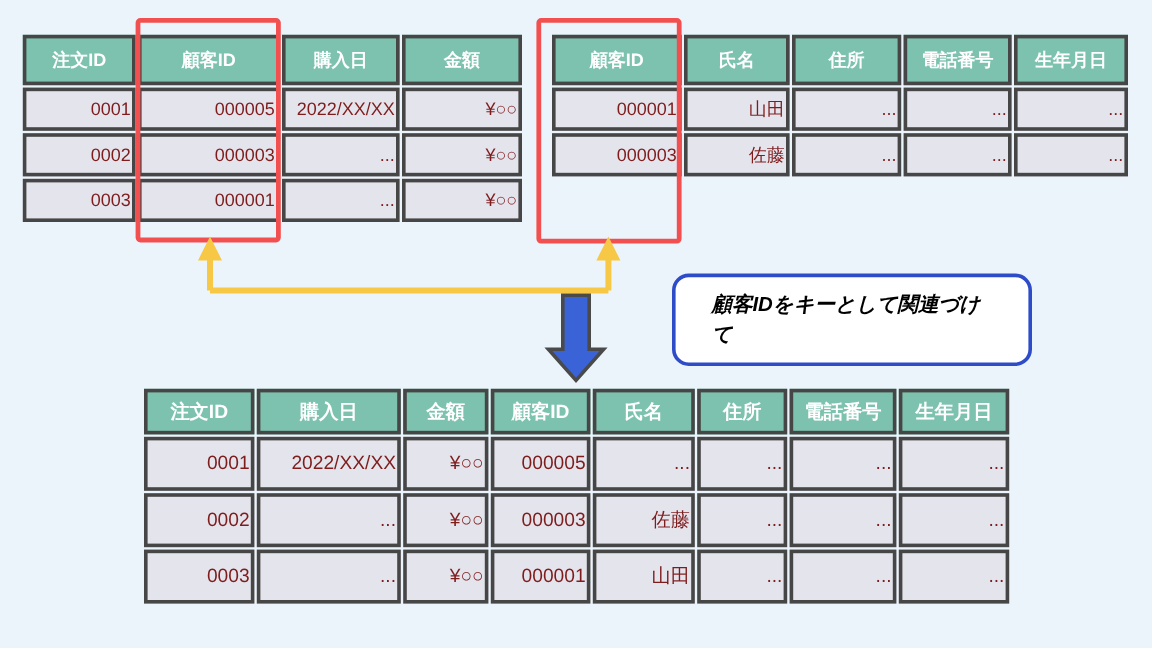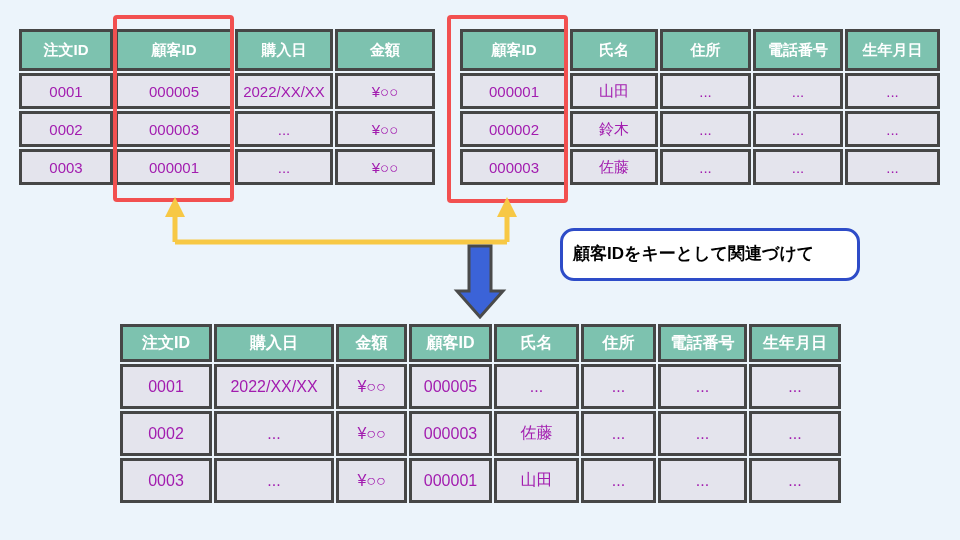--- a/index.html
+++ b/index.html
@@ -26,23 +26,24 @@
     white-space: nowrap;
   }
   .tbl th {
     background: var(--header-bg, #7DC2AF);
     color: #ffffff;
     font-weight: bold;
     font-size: 15px;
   }
   .tbl td {
     background: var(--cell-bg, #E4E4ED);
-    color: #a21caf;
+    color: #7f1d1d;
     font-size: 15px;
     font-weight: normal;
+    text-align: right;
   }
   .tbl-top th { height: 42px; }
   .tbl-top td { height: 36px; }
   .tbl-bottom th { height: 38px; font-size: 16px; }
   .tbl-bottom td { height: 45px; font-size: 16px; }
 
   .highlight-rect {
     position: absolute;
     border: 4px solid var(--highlight, #F25050);
     border-radius: 4px;
@@ -52,25 +53,26 @@
   .svg-abs { position: absolute; }
 
   .callout {
     position: absolute;
     left: 560px; top: 228px;
     width: 300px;
     box-sizing: border-box;
     background: #ffffff;
     border: 3px solid var(--callout-border, #2E4CC8);
     border-radius: 14px;
-    padding: 11px 10px;
+    padding: 11px 30px;
     font-size: 17px;
     font-weight: bold;
     color: #000000;
     line-height: 1.45;
+    font-style: italic;
   }
 </style>
 </head>
 <body style="--bg: #ECF4FB; --header-bg: #7DC2AF; --cell-bg: #E4E4ED; --border: #464646; --highlight: #F25050; --callout-border: #2E4CC8;">
 
 <div class="canvas">
 
   <table class="tbl tbl-top" style="left:17px; top:27px; width:420px;">
       <colgroup>
         <col style="width: 94px;">
@@ -122,27 +124,20 @@
           <th>氏名</th>
           <th>住所</th>
           <th>電話番号</th>
           <th>生年月日</th>
         </tr>
       </thead>
       <tbody>
         <tr>
           <td>000001</td>
           <td>山田</td>
-          <td>...</td>
-          <td>...</td>
-          <td>...</td>
-        </tr>
-        <tr>
-          <td>000002</td>
-          <td>鈴木</td>
           <td>...</td>
           <td>...</td>
           <td>...</td>
         </tr>
         <tr>
           <td>000003</td>
           <td>佐藤</td>
           <td>...</td>
           <td>...</td>
           <td>...</td>

